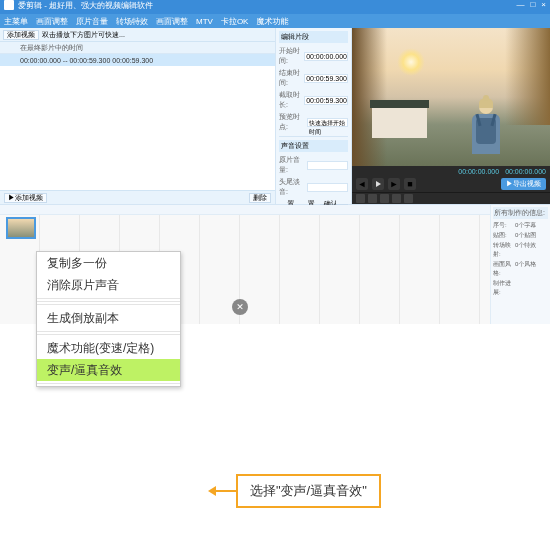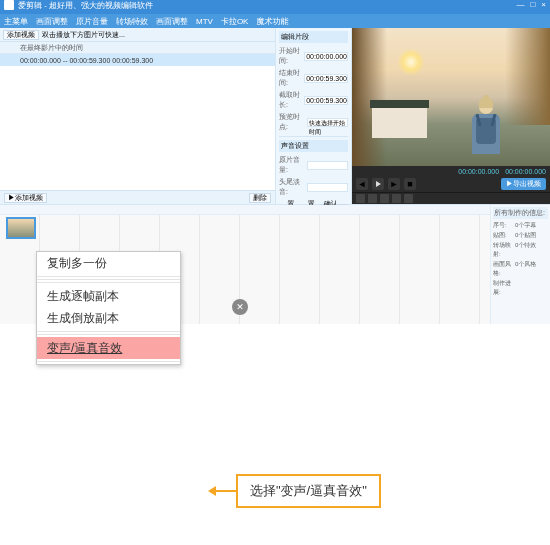--- a/index.html
+++ b/index.html
@@ -61,21 +61,21 @@
   .clip-img { width:100%; height:100%; background:linear-gradient(180deg,#f0d8b0,#889078); }
   .closer { position:absolute; top:94px; left:232px; width:16px; height:16px; background:#888; border-radius:50%; color:#fff; font-size:9px; display:flex; align-items:center; justify-content:center; cursor:pointer; }
   .tl-side { width:60px; background:#f4f8fc; border-left:1px solid #e0ecf6; padding:2px; font-size:6px; color:#666; }
   .tl-shead { background:#e4f0fa; padding:1px; margin-bottom:2px; font-size:7px; }
   .tl-srow { display:flex; margin-bottom:1px; }
   .tl-sl { width:22px; }
 
   
   .ctx { position:absolute; top:216px; left:36px; width:145px; background:#fff; border:1px solid #c8c8c8; box-shadow:1px 2px 4px rgba(0,0,0,.2); z-index:10;margin-top:35px; }
   .ctx-item { height:22px; display:flex; align-items:center; padding-left:10px; font-size:12px; color:#333; cursor:pointer; }
-  .ctx-item.sel { background:#fca5a5;text-decoration:underline; }
+  .ctx-item.sel { background:#bef264; }
   .ctx-sep { height:1px; background:#e4e4e4; margin:2px 0; }
 
   
   .callout { position:absolute; top:474px; left:208px; display:flex; align-items:center; }
   .arr-line { width:20px; height:2px; background:#f5a623; }
   .arr-head { width:0; height:0; border-top:5px solid transparent; border-bottom:5px solid transparent; border-right:8px solid #f5a623; }
   .c-box { border:2px solid #f5a623; background:#fff; padding:6px 12px; font-size:13px; color:#333; }
 </style>
 </head>
 <body>
@@ -228,27 +228,28 @@
       <div class="tl-srow">
           <span class="tl-sl">制作进展:</span>
           <span></span>
         </div>
     </div>
   </div>
 </div>
 
 <div class="ctx" id="ctx">
     <div class="ctx-item">复制多一份</div>
-    <div class="ctx-sep"></div>
-    <div class="ctx-sep"></div>
-    <div class="ctx-sep"></div>
-    <div class="ctx-item">生成逐帧副本</div>
+    <div class="ctx-item">消除原片声音</div>
+    <div class="ctx-sep"></div>
+    <div class="ctx-sep"></div>
+    <div class="ctx-sep"></div>
     <div class="ctx-item">生成倒放副本</div>
     <div class="ctx-sep"></div>
     <div class="ctx-sep"></div>
+    <div class="ctx-item">魔术功能(变速/定格)</div>
     <div class="ctx-item sel">变声/逼真音效</div>
     <div class="ctx-sep"></div>
   </div>
 
 <div class="callout">
   <div class="arr-head"></div>
   <div class="arr-line"></div>
   <div class="c-box">选择"变声/逼真音效"</div>
 </div>
 

